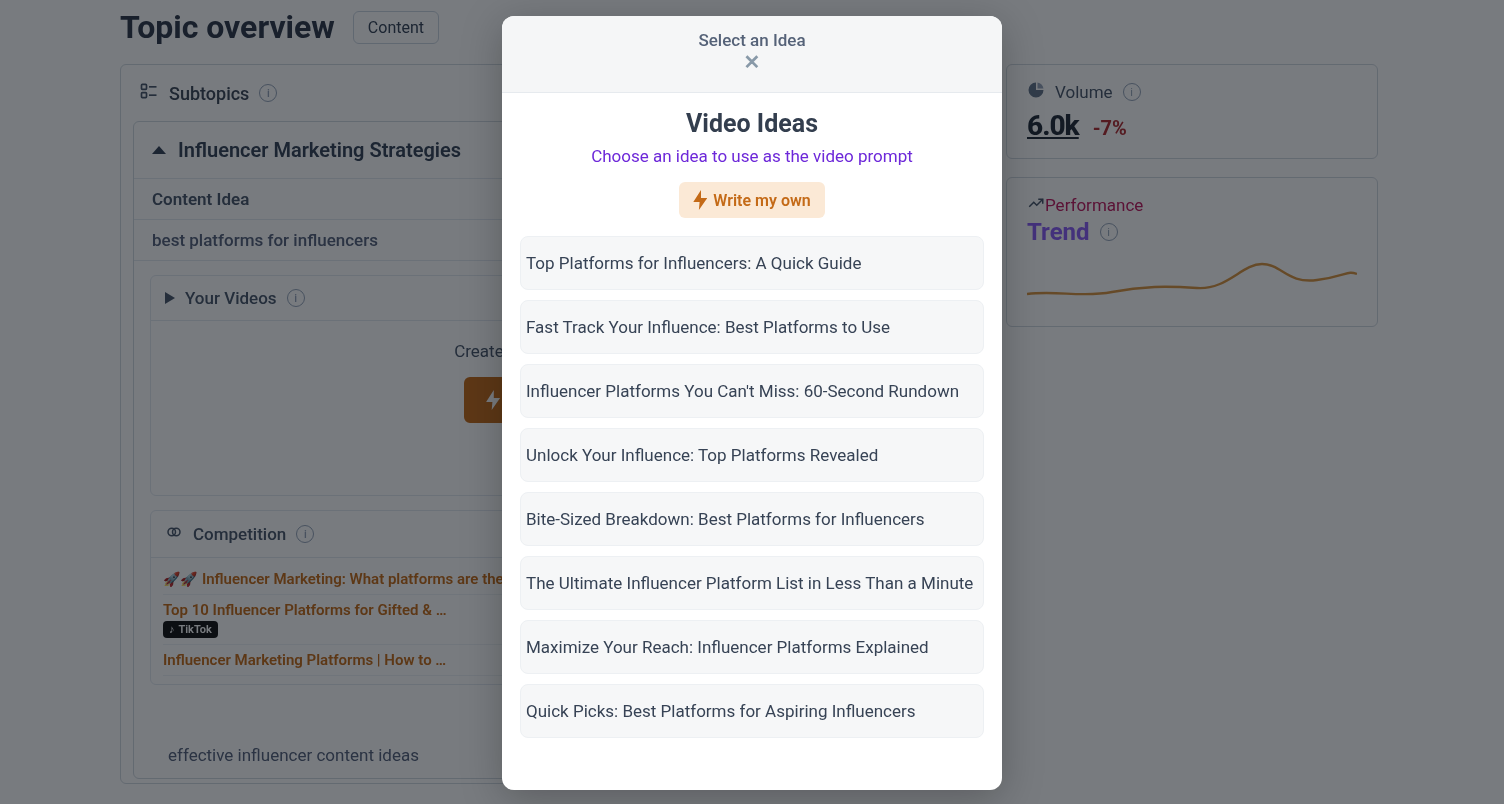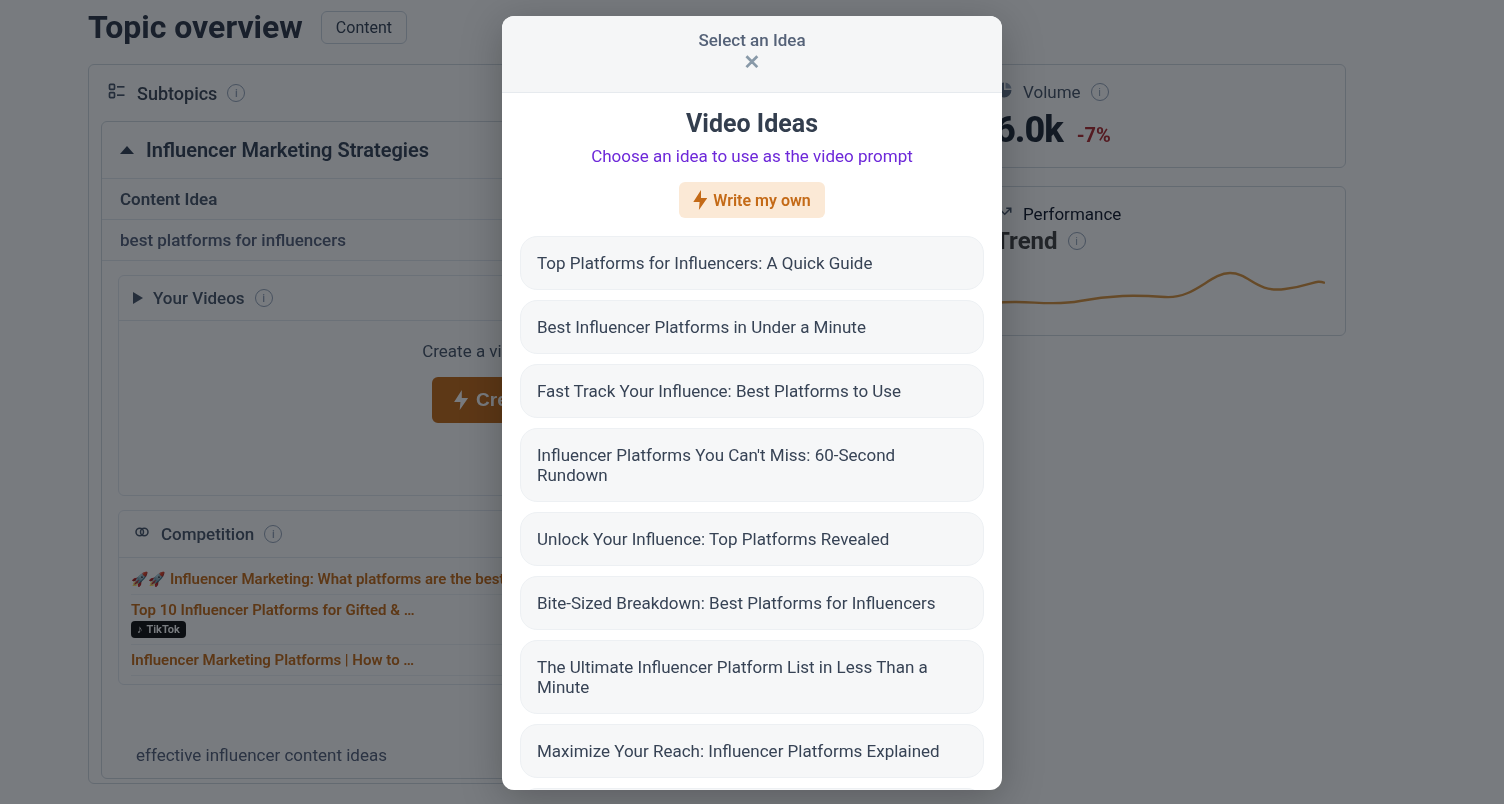--- a/index.html
+++ b/index.html
@@ -3,21 +3,21 @@
 <meta charset="utf-8">
 <style>
   * { box-sizing: border-box; margin: 0; padding: 0; }
   body {
     font-family: -apple-system, BlinkMacSystemFont, "Segoe UI", Roboto, Helvetica, Arial, sans-serif;
     width: 1504px; height: 804px; overflow: hidden; position: relative;
     background: #fff; color: #2d3748;
   }
 
   
-  .page { position:absolute; inset:0; padding: 8px 40px 0 88px; }
+  .page { position:absolute; inset:0; padding: 8px 40px 0 120px; }
   .title-row { display:flex; align-items:center; gap:18px; margin-bottom:18px;}
   .dropdown-box { border:1px solid #cbd5e1; border-radius:6px; padding:6px 14px; font-size:16px; color:#334155; }
   .content-row { display:flex; gap:22px; align-items:flex-start;}
   .main-card {
     flex:0 0 864px; border:1px solid #d1d9e0; border-radius:6px; min-height:720px;
     position:relative;
   }
   .subtopics-header {
     display:flex; align-items:center; gap:10px; padding:16px 18px 14px 18px;
     font-size:18px; color:#3b4555; font-weight:500;
@@ -96,24 +96,24 @@
   .next-section {
     margin:14px 16px 0 16px; padding:12px 18px;
     color:#54607a; font-size:17px;
   }
 
   
   .side-col { flex:0 0 370px; display:flex; flex-direction:column; gap:18px; }
   .side-card { border:1px solid #d1d9e0; border-radius:6px; padding:16px 20px; }
   .volume-head { display:flex; align-items:center; gap:10px; color:#475569; font-size:17px;}
   .volume-row { display:flex; align-items:baseline; gap:14px; margin-top:6px;}
-  .volume-big { font-size:36px; font-weight:800; color:#1f2937; letter-spacing:-1px;}
+  .volume-big { font-size:28px; font-weight:800; color:#1f2937; letter-spacing:-1px;text-decoration:underline;}
   .volume-delta { font-size:20px; font-weight:700; color:#b02a30;}
-  .perf-head { display:flex; align-items:center; gap:10px; color:#0f172a; font-size:17px;}
-  .trend-label { font-size:24px; font-weight:700; color:#404040; }
+  .perf-head { display:flex; align-items:center; gap:0; color:#be185d; font-size:17px;}
+  .trend-label { font-size:24px; font-weight:700; color:#8b5cf6; }
   .trend-row { display:flex; align-items:center; gap:10px; margin-top:2px;}
   .spark { margin-top:10px; }
 
   
   .overlay { position:absolute; inset:0; background:rgba(10,15,22,0.55); }
   .modal {
     position:absolute; left:50%; top:16px; transform:translateX(-50%);
     width:500px; height:774px; background:#fff; border-radius:12px;
     box-shadow:0 8px 40px rgba(0,0,0,0.25); display:flex; flex-direction:column;
     overflow:hidden;
@@ -136,22 +136,22 @@
   .modal-body .subtitle {
     text-align:center; font-size:17px; color:#6d28d9; margin:8px 0 16px 0;
   }
   .write-own {
     display:inline-flex; align-items:flex-end; gap:6px;
     background:#fbe9d6; color:#c46a17; font-weight:600; font-size:16px;
     padding:8px 14px; border-radius:6px; cursor:pointer;
   }
   .write-own-wrap { text-align:center; margin-bottom:18px; }
   .idea-item {
-    background:#f6f7f8; border:1px solid #edf0f3; border-radius:17px;
-    padding:16px 16px; font-size:17px; color:#374355; margin-bottom:10px;
+    background:#f6f7f8; border:1px solid #edf0f3; border-radius:8px;
+    padding:16px 5px; font-size:17px; color:#374355; margin-bottom:10px;
     cursor:pointer;
   }
   .eye-icon svg, .pie-icon svg, .trend-icon svg { width:18px; height:18px; }
 </style>
 </head>
 <body>
 
 <div class="page">
   <div class="title-row">
     <h1>Topic overview</h1>
@@ -288,21 +288,20 @@
     <h2>Video Ideas</h2>
     <p class="subtitle">Choose an idea to use as the video prompt</p>
     <div class="write-own-wrap">
       <span class="write-own">
         <span class="bolt" style="color:#c46a17"></span>
         <span>Write my own</span>
       </span>
     </div>
     <div id="idea-list">
         <div class="idea-item">Top Platforms for Influencers: A Quick Guide</div>
-        <div class="idea-item">Best Influencer Platforms in Under a Minute</div>
         <div class="idea-item">Fast Track Your Influence: Best Platforms to Use</div>
         <div class="idea-item">Influencer Platforms You Can't Miss: 60-Second Rundown</div>
         <div class="idea-item">Unlock Your Influence: Top Platforms Revealed</div>
         <div class="idea-item">Bite-Sized Breakdown: Best Platforms for Influencers</div>
         <div class="idea-item">The Ultimate Influencer Platform List in Less Than a Minute</div>
         <div class="idea-item">Maximize Your Reach: Influencer Platforms Explained</div>
         <div class="idea-item">Quick Picks: Best Platforms for Aspiring Influencers</div>
       </div>
   </div>
 </div>

